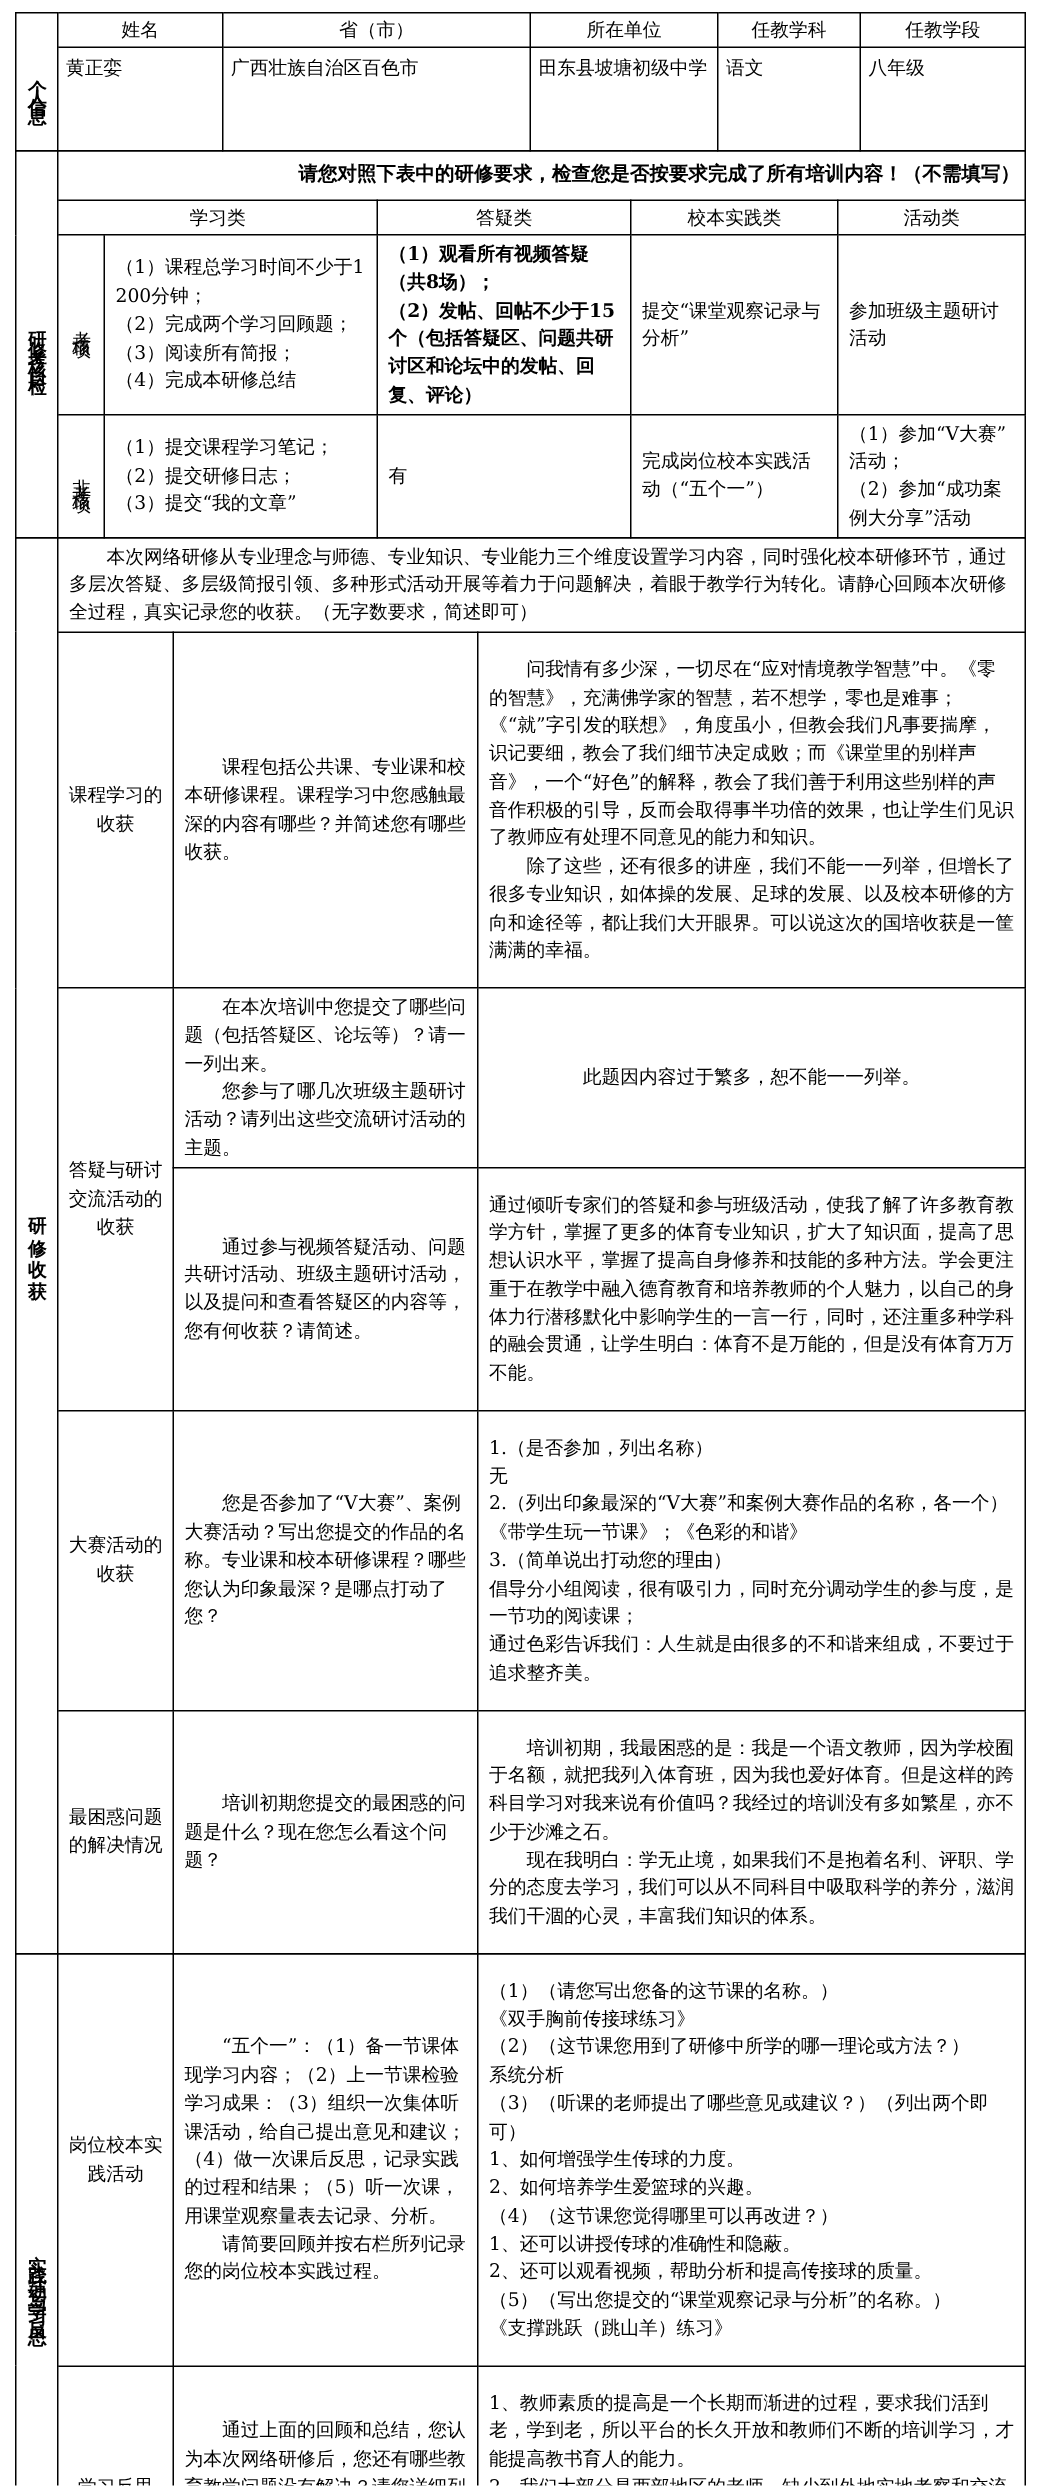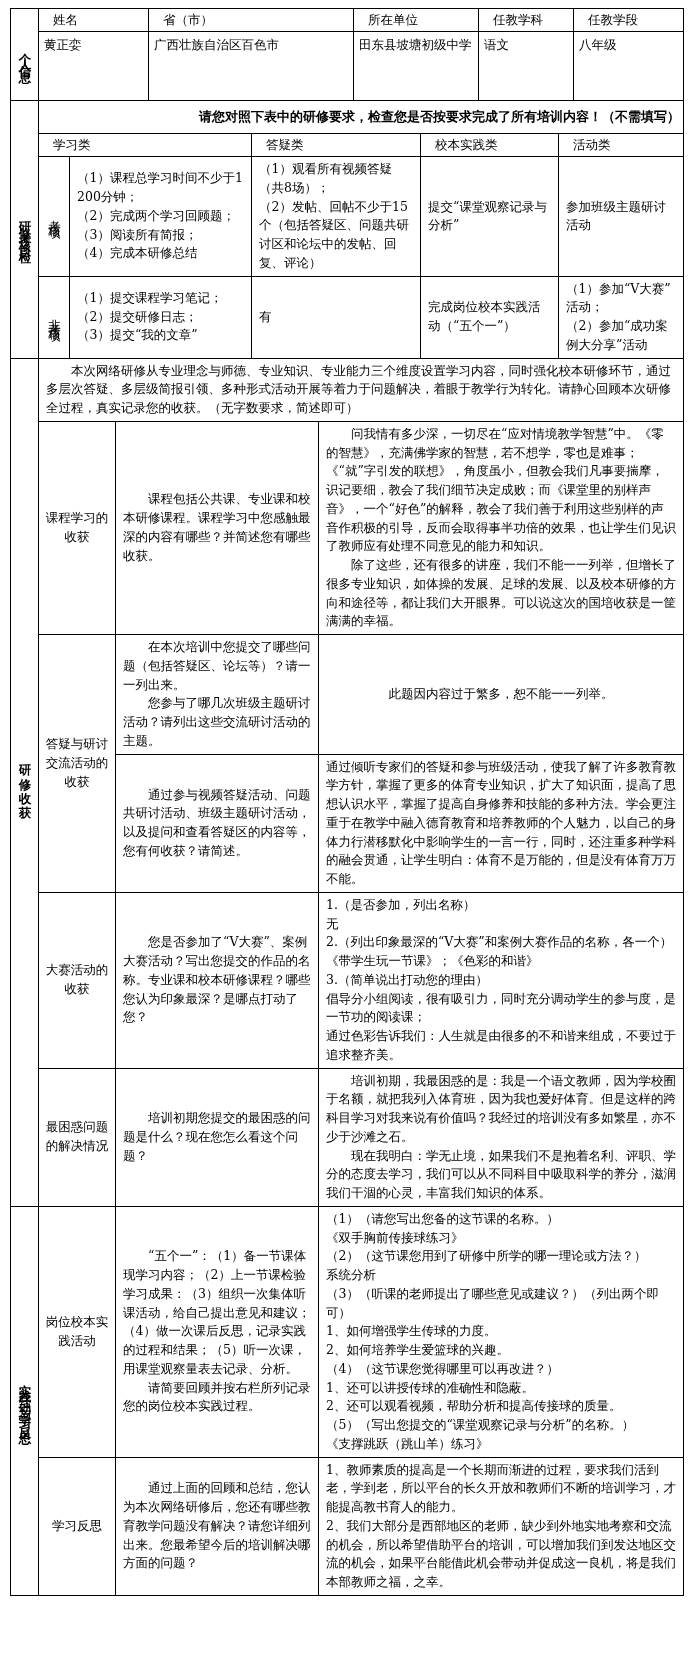--- a/index.html
+++ b/index.html
@@ -43,36 +43,36 @@
   }
   .vlabel-sm{
     writing-mode:vertical-lr;
     text-orientation:upright;
     text-align:center;
     font-weight:normal;
     letter-spacing:4px;
     padding:2px 0;
   }
   .ls-lg{letter-spacing:14px;}
-  .hd{height:20px;padding:1px 14px;}
+  .hd{text-align:center;height:20px;padding:1px 3px;}
   .instruction{
     font-weight:bold;
     text-align:right;
     font-size:13px;
     height:26px;
     padding:3px;
   }
   .pv{height:62px;vertical-align:top;padding-top:4px;}
   .pre{white-space:pre-line;}
   .rlabel{text-align:center;padding:2px 3px;margin-top:42px;}
   .q{vertical-align:middle;padding:3px 7px;}
-  .a{vertical-align:middle;padding:3px 7px;}
+  .a{vertical-align:middle;padding:15px 7px;}
   .a-center{text-align:center;}
   .intro{padding:3px 7px;}
-  .top{vertical-align:top;}
+  .top{vertical-align:top;font-weight:bold;}
 </style>
 </head>
 <body>
 
 <div class="page">
 
 
   <table>
     <colgroup>
       <col style="width:28px">

